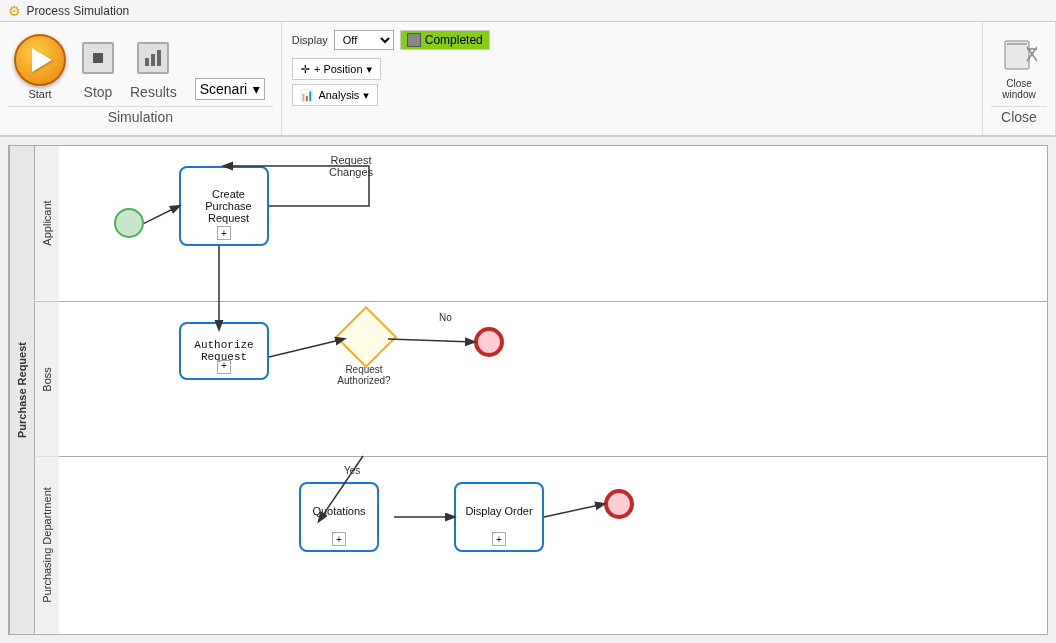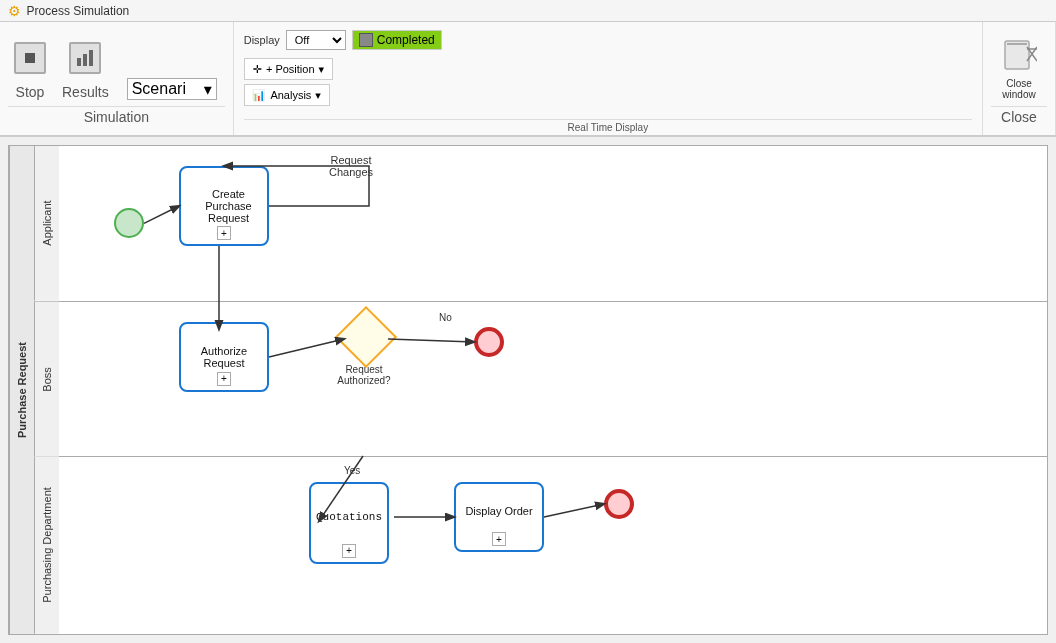--- a/index.html
+++ b/index.html
@@ -109,22 +109,22 @@
       display: flex;
       flex-direction: column;
       align-items: center;
       padding: 4px 8px;
       gap: 4px;
     }
     .dropdown-select {
       border: 1px solid #aaa;
       background: white;
       padding: 2px 4px;
-      font-size: 16px;
-      width: 90px;
+      font-size: 14px;
+      width: 70px;
       cursor: pointer;
       display: flex;
       align-items: center;
       justify-content: space-between;
       height: 22px;
     }
 
     
     .display-group {
       padding: 4px 10px 2px;
@@ -341,20 +341,26 @@
 <div class="title-bar">
   <span class="title-bar-icon">⚙</span>
   <span class="title-bar-text">Process Simulation</span>
 </div>
 
 <div class="ribbon">
 
   <div class="ribbon-group">
     <div class="ribbon-group-content">
 
+      <div class="start-btn">
+        <div class="start-btn-circle">
+          <div class="start-btn-triangle"></div>
+        </div>
+        <span class="start-label">Start</span>
+      </div>
 
       <div class="small-btn">
         <div class="small-btn-icon" style="background:#e0e0e0;">
           <svg width="16" height="16">
               <rect x="3" y="3" width="10" height="10" fill="#555"></rect>
             </svg>
         </div>
         <span class="small-btn-label">Stop</span>
       </div>
 
@@ -402,21 +408,20 @@
       </div>
 
       <div class="analysis-row">
         <div class="toolbar-btn">
           <span>📊</span>
           <span>Analysis</span>
           <span>▾</span>
         </div>
       </div>
     </div>
-    <div class="display-group-label">Real Time Display</div>
   </div>
 
   <div class="ribbon-group" style="min-width:70px;">
     <div class="ribbon-group-content">
       <div class="close-window-btn">
         <div class="close-icon-box">
           <svg width="36" height="36" viewBox="0 0 36 36">
             <rect x="4" y="2" width="24" height="28" rx="2" fill="#e8e8e8" stroke="#aaa" stroke-width="1.5"></rect>
             <rect x="6" y="4" width="20" height="2" fill="#aaa"></rect>
             <line x1="26" y1="10" x2="36" y2="10" stroke="#888" stroke-width="1.5"></line>
@@ -467,21 +472,21 @@
 
             <path d="M210,60 L310,60 L310,20 L165,20" stroke="#333" stroke-width="1.5" fill="none" marker-end="url(#arrow)"></path>
           </svg>
         </div>
       </div>
 
       <div class="swimlane-lane" style="flex: 1.4;">
         <div class="lane-label">Boss</div>
         <div class="lane-content">
 
-          <div class="bpmn-task" style="left:120px; top:20px; width:90px; height:70px;">
+          <div class="bpmn-task" style="left:120px; top:20px; width:90px; height:58px;font-family:Liberation Mono, monospace;">
             <span style="white-space:pre-line; font-size:11px;">Authorize
 Request</span>
             <div class="bpmn-task-icon">+</div>
           </div>
 
           <div class="bpmn-diamond" style="left:285px; top:13px;"></div>
           <div class="bpmn-diamond-label" style="left:270px; top:62px; width:70px; white-space:pre-line; font-size:10px; text-align:center;">Request
 Authorized?</div>
 
           <div class="bpmn-end" style="left:415px; top:25px;"></div>
@@ -499,21 +504,21 @@
 
             <line x1="329" y1="37" x2="415" y2="40" stroke="#333" stroke-width="1.5" marker-end="url(#arrow2)"></line>
           </svg>
         </div>
       </div>
 
       <div class="swimlane-lane" style="flex: 1.6;">
         <div class="lane-label">Purchasing Department</div>
         <div class="lane-content">
 
-          <div class="bpmn-task" style="left:250px; top:25px; width:80px; height:82px;font-family:Liberation Mono, monospace;">
+          <div class="bpmn-task" style="left:240px; top:25px; width:80px; height:70px;">
             <span style="font-size:11px; margin-bottom:12px;">Quotations</span>
             <div class="bpmn-task-icon">+</div>
           </div>
 
           <div class="bpmn-task" style="left:395px; top:25px; width:90px; height:70px;">
             <span style="font-size:11px; margin-bottom:12px; text-align:center;">Display Order</span>
             <div class="bpmn-task-icon">+</div>
           </div>
 
           <div class="bpmn-end" style="left:545px; top:32px;"></div>

